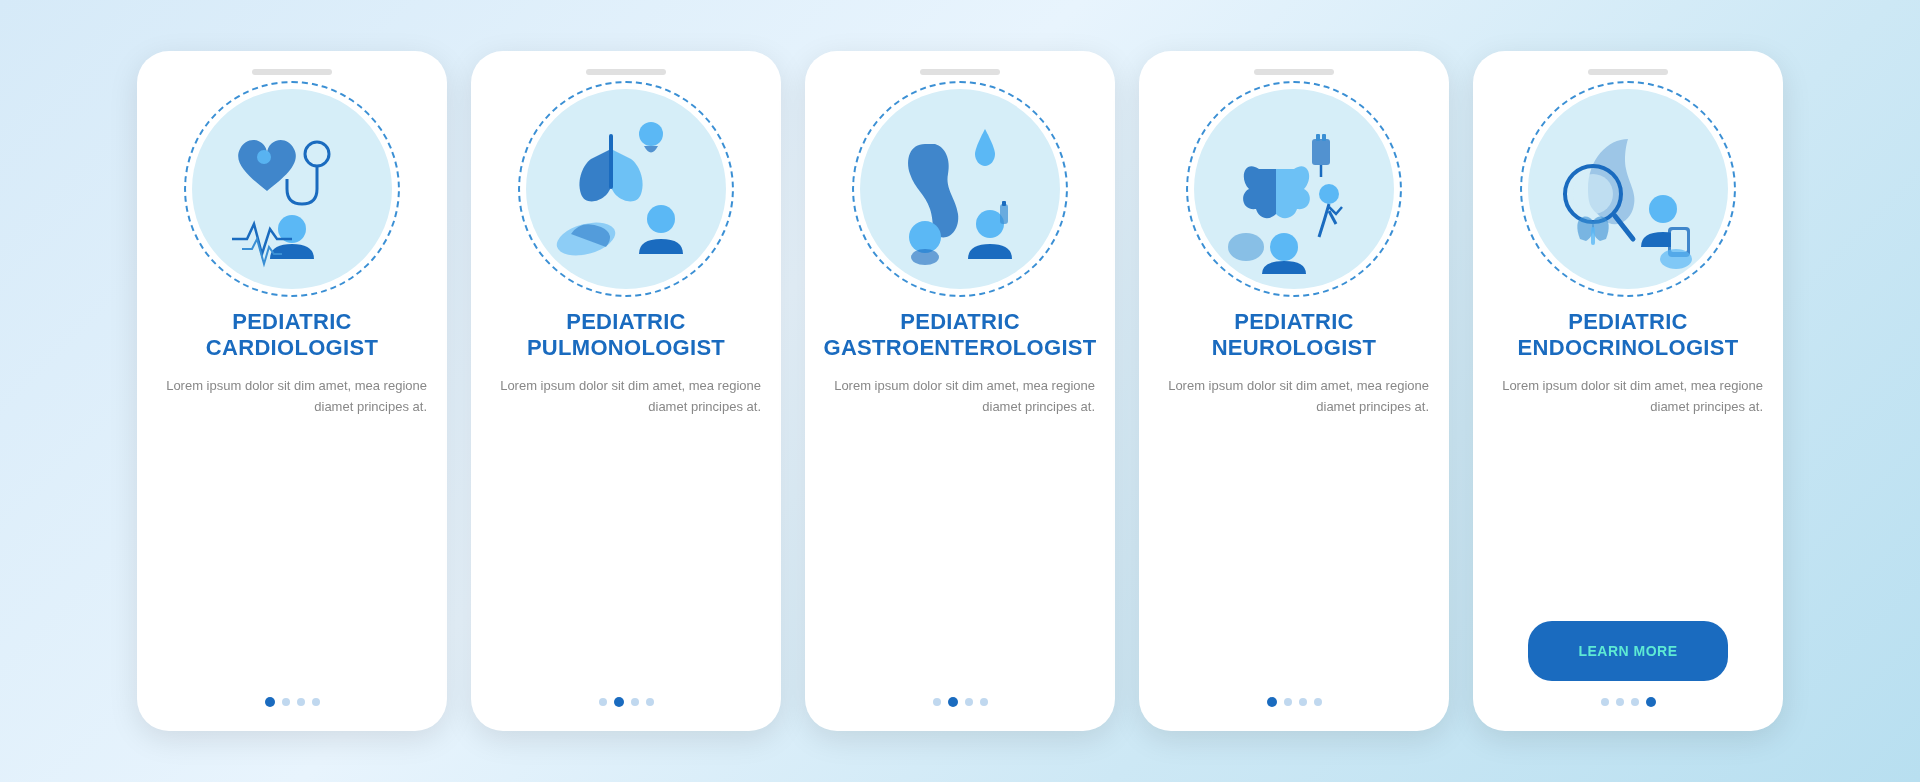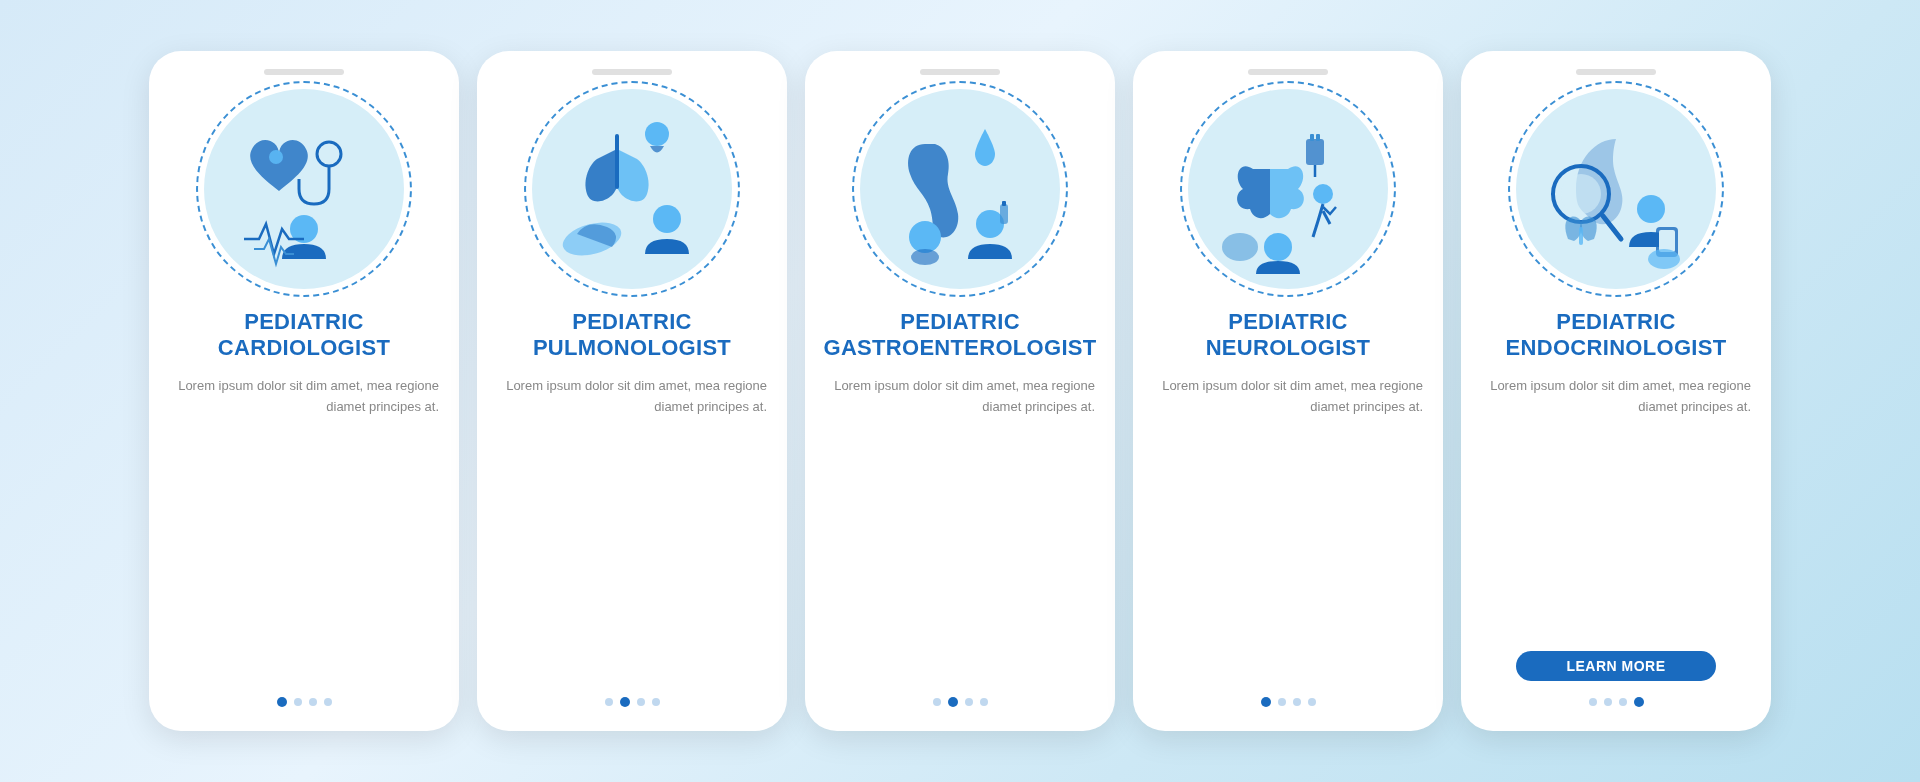--- a/index.html
+++ b/index.html
@@ -10,21 +10,21 @@
       background: linear-gradient(135deg, #d6eaf8 0%, #e8f4fd 40%, #cde8f5 70%, #b8dff0 100%);
       display: flex;
       align-items: center;
       justify-content: center;
       font-family: 'Segoe UI', Arial, sans-serif;
       overflow: hidden;
     }
 
     .cards-container {
       display: flex;
-      gap: 18px;
+      gap: 24px;
       align-items: center;
       justify-content: center;
       padding: 20px;
     }
 
     .phone-card {
       background: #ffffff;
       border-radius: 32px;
       width: 310px;
       height: 680px;
@@ -109,24 +109,24 @@
     }
 
     .dot.active {
       background: #1a6bbf;
       width: 10px;
       height: 10px;
     }
 
     .learn-more-btn {
       background: #1a6bbf;
-      color: #ffffff;
+      color: #5eead4;
       border: none;
       border-radius: 24px;
-      padding: 7px 36px;
+      padding: 22px 36px;
       font-size: 14px;
       font-weight: 700;
       letter-spacing: 0.5px;
       cursor: pointer;
       margin-bottom: 16px;
       width: 200px;
     }
   </style>
 </head>
 <body>

